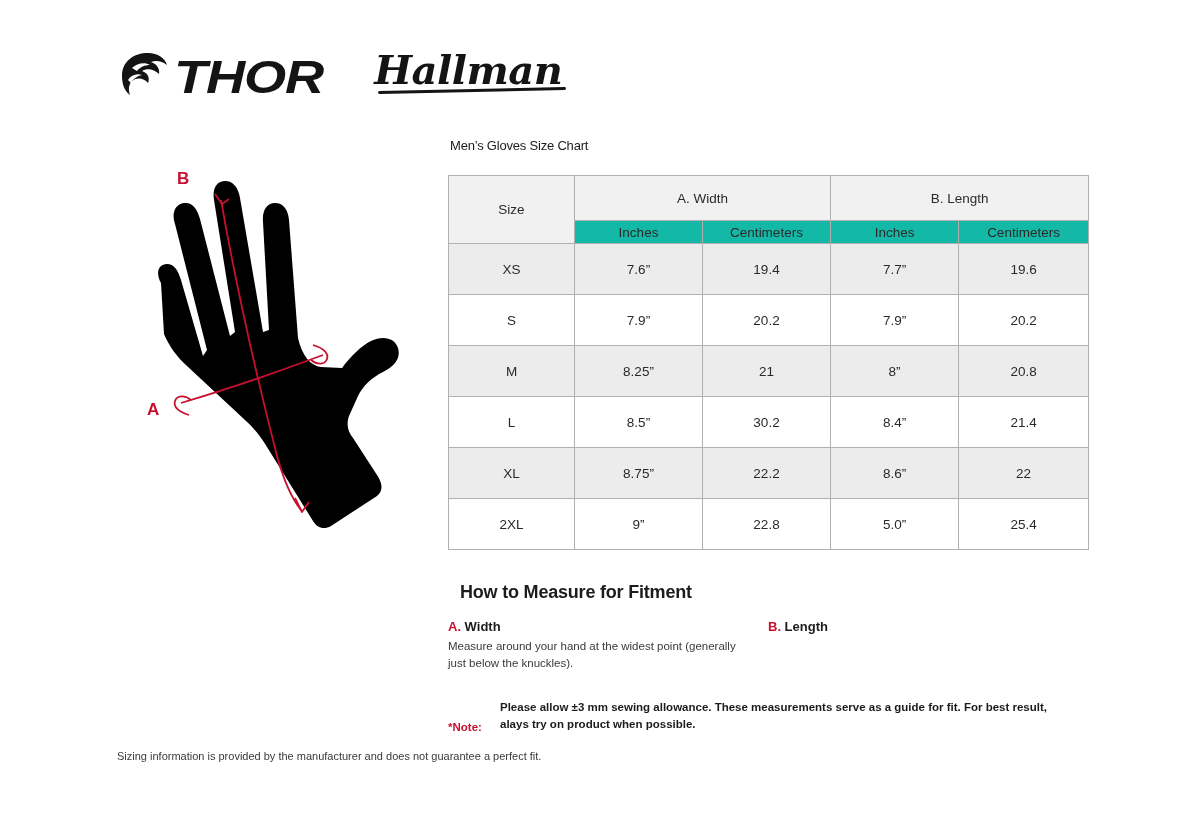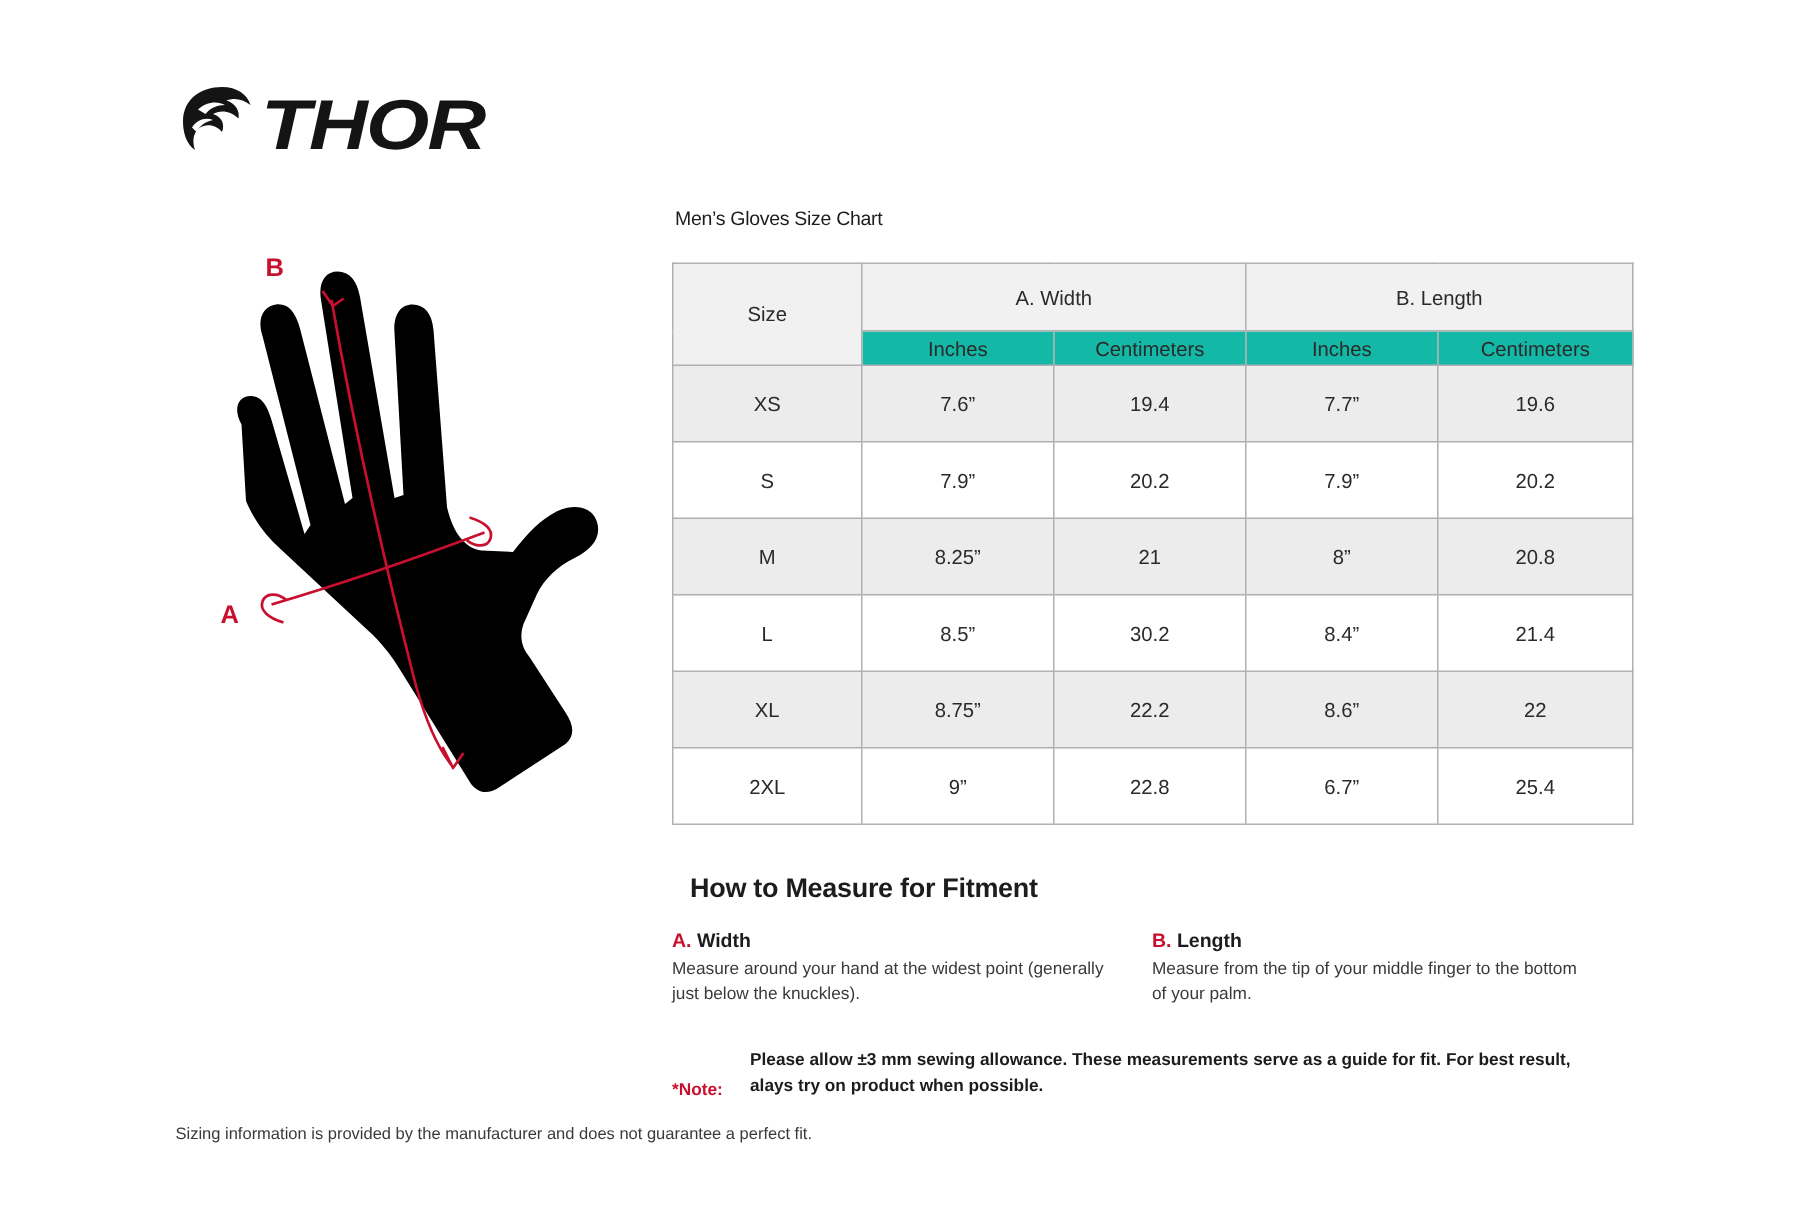--- a/index.html
+++ b/index.html
@@ -17,21 +17,21 @@
   }
 
   
   #logo-bar {
     position: absolute;
     left: 118px;
     top: 50px;
     width: 400px;
     height: 60px;
     display: flex;
-    align-items: flex-end;
+    align-items: flex-start;
     gap: 30px;
   }
   #thor-logo {
     display: flex;
     align-items: center;
     gap: 4px;
   }
   #thor-wordmark {
     font-family: "Liberation Sans", sans-serif;
     font-weight: bold;
@@ -205,20 +205,21 @@
       <svg width="52" height="50" viewBox="0 0 52 50" aria-hidden="true">
         <path d="M4 26 C4 11, 16 3, 30 3 C40 3, 47 8, 49 15 C44 11, 38 10, 33 12
                  C39 14, 42 19, 41 24 C36 19, 29 18, 24 21 C30 23, 32 28, 30 33
                  C26 28, 19 27, 14 31 C11 34, 10 39, 12 45 C6 41, 4 33, 4 26 Z" fill="#141414"></path>
         <path d="M14 18 C19 13, 27 12, 32 15 C27 15, 22 17, 19 21 Z" fill="#ffffff"></path>
         <path d="M10 30 C13 25, 19 23, 24 25 C19 26, 15 29, 13 33 Z" fill="#ffffff"></path>
       </svg>
     </span>
     <span id="thor-wordmark">THOR</span>
   </div>
+  <div id="hallman-logo">Hallman</div>
 </div>
 
 <div id="hand-diagram">
   <svg width="320" height="400" viewBox="0 0 320 400" aria-hidden="true">
 
     <g>
       <path fill="#000000" d="
         M 46 123
         C 40 112, 44 104, 52 104
         C 59 104, 63 110, 66 120
@@ -331,40 +332,39 @@
         <td class="size-cell">XL</td>
         <td>8.75”</td>
         <td>22.2</td>
         <td>8.6”</td>
         <td>22</td>
       </tr>
       <tr class="data-row row-plain">
         <td class="size-cell">2XL</td>
         <td>9”</td>
         <td>22.8</td>
-        <td>6.7”</td>
+        <td>5.0”</td>
         <td>25.4</td>
       </tr>
     </tbody>
   </table>
 
   <div id="measure-section">
     <h2 id="measure-title">How to Measure for Fitment</h2>
     <div id="measure-cols">
       <div class="measure-col">
         <div class="measure-head">
           <span class="letter">A.</span><span> Width</span>
         </div>
         <div class="measure-body">Measure around your hand at the widest point (generally just below the knuckles).</div>
       </div>
       <div class="measure-col">
         <div class="measure-head">
           <span class="letter">B.</span><span> Length</span>
         </div>
-        <div class="measure-body">Measure from the tip of your middle finger to the bottom of your palm.</div>
       </div>
     </div>
   </div>
 
   <div id="note-row">
     <div id="note-label">*Note:</div>
     <div id="note-text">Please allow ±3 mm sewing allowance. These measurements serve as a guide for fit. For best result, alays try on product when possible.</div>
   </div>
 </div>
 

